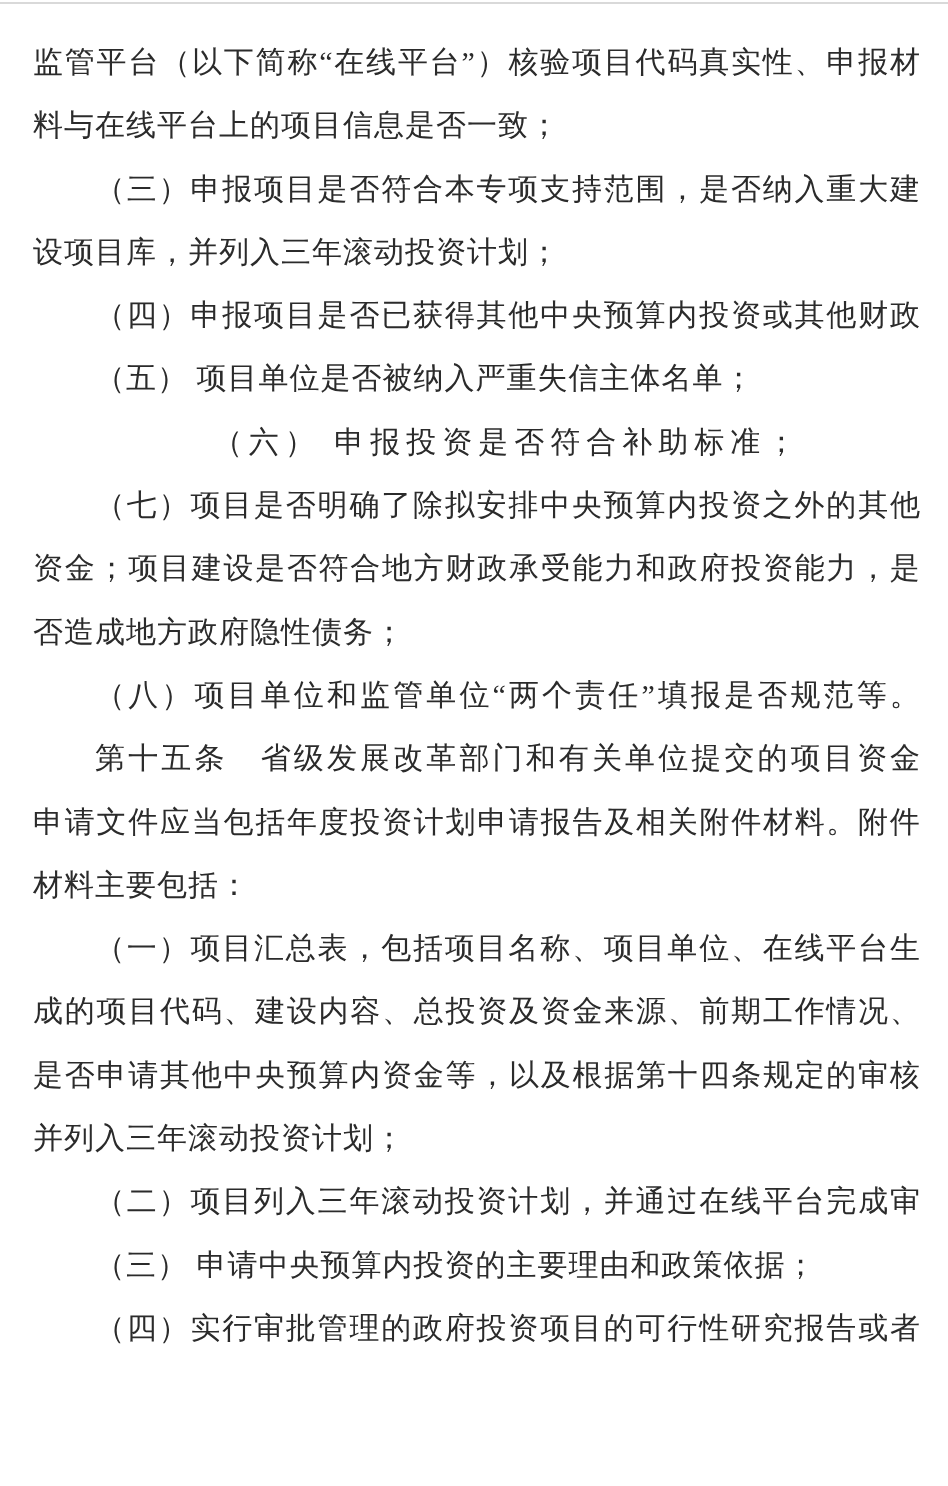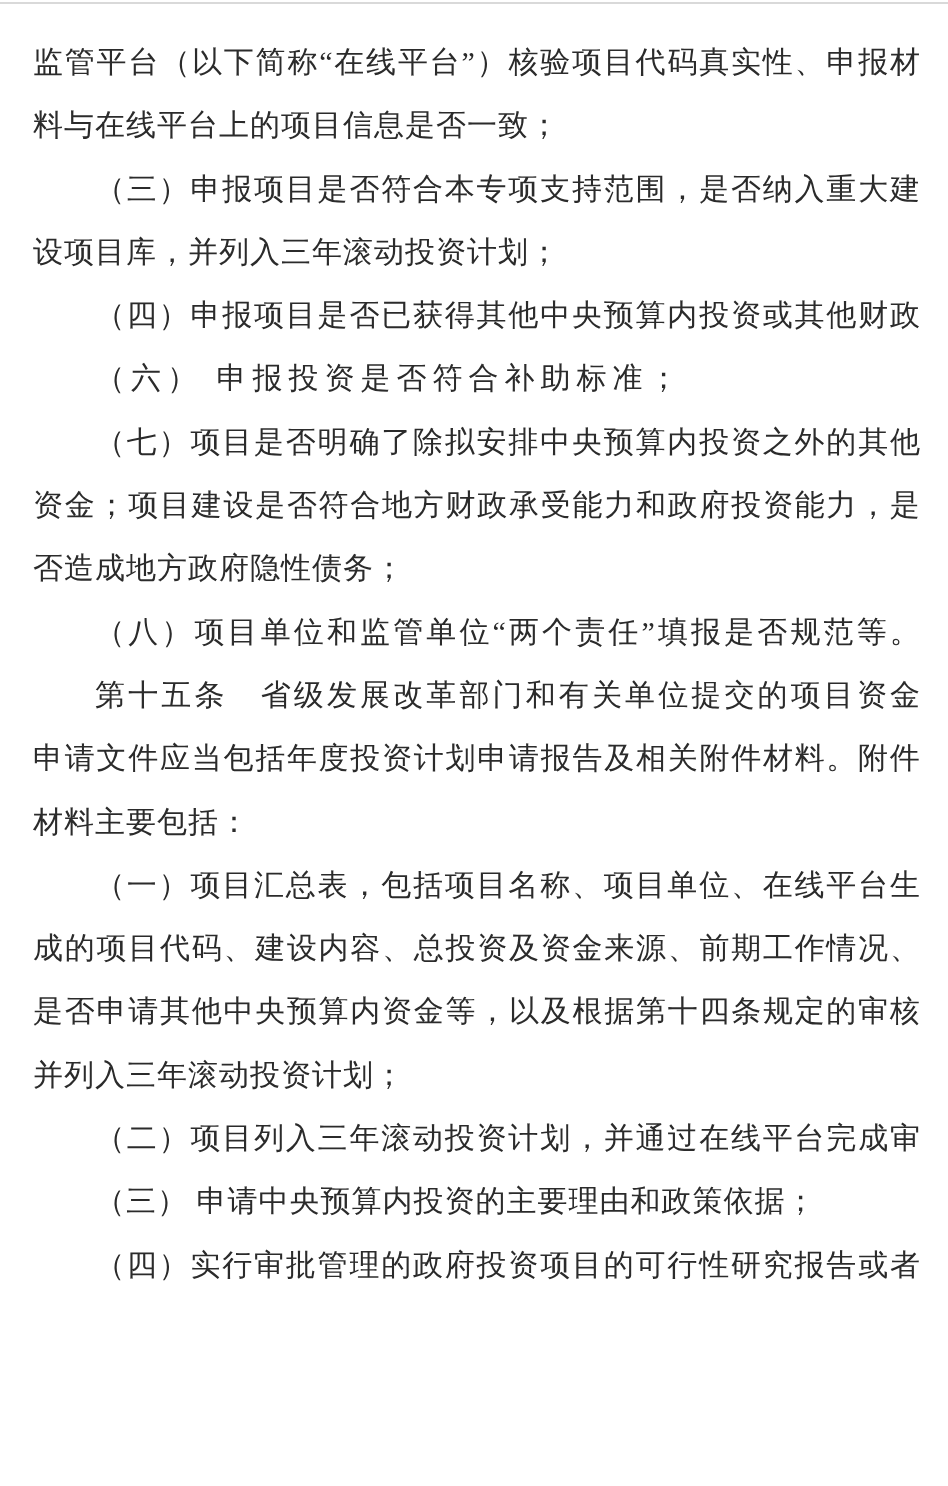--- a/index.html
+++ b/index.html
@@ -37,20 +37,21 @@
   .line {
     height: 63.3px;
     white-space: nowrap;
     letter-spacing: 1px;
   }
   .line.indent:not(.justify) {
     text-indent: 62px;
   }
   .line.spread {
     letter-spacing: 6px;
+    text-align: center;
   }
   
   .line.justify {
     display: flex;
     justify-content: space-between;
     white-space: normal;
     letter-spacing: 0;
   }
   .line.justify.indent {
     padding-left: 62px;
@@ -147,20 +148,21 @@
         <span>算</span>
         <span>内</span>
         <span>投</span>
         <span>资</span>
         <span>或</span>
         <span>其</span>
         <span>他</span>
         <span>财</span>
         <span>政</span>
       </div>
+      <div class="line indent">（五） 项目单位是否被纳入严重失信主体名单；</div>
       <div class="line indent spread">（六） 申报投资是否符合补助标准；</div>
       <div class="line indent justify">
         <span>（</span>
         <span>七</span>
         <span>）</span>
         <span>项</span>
         <span>目</span>
         <span>是</span>
         <span>否</span>
         <span>明</span>

